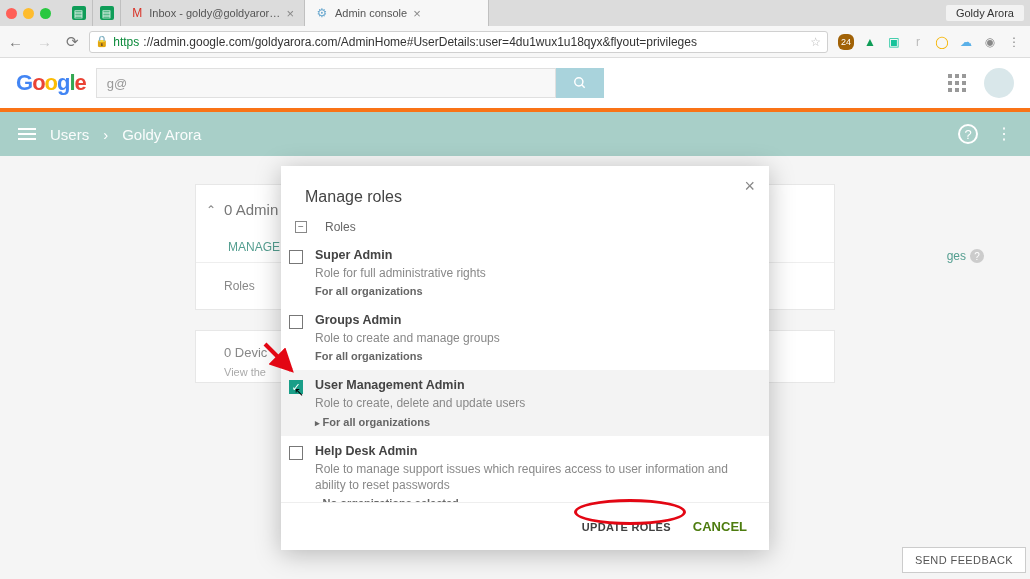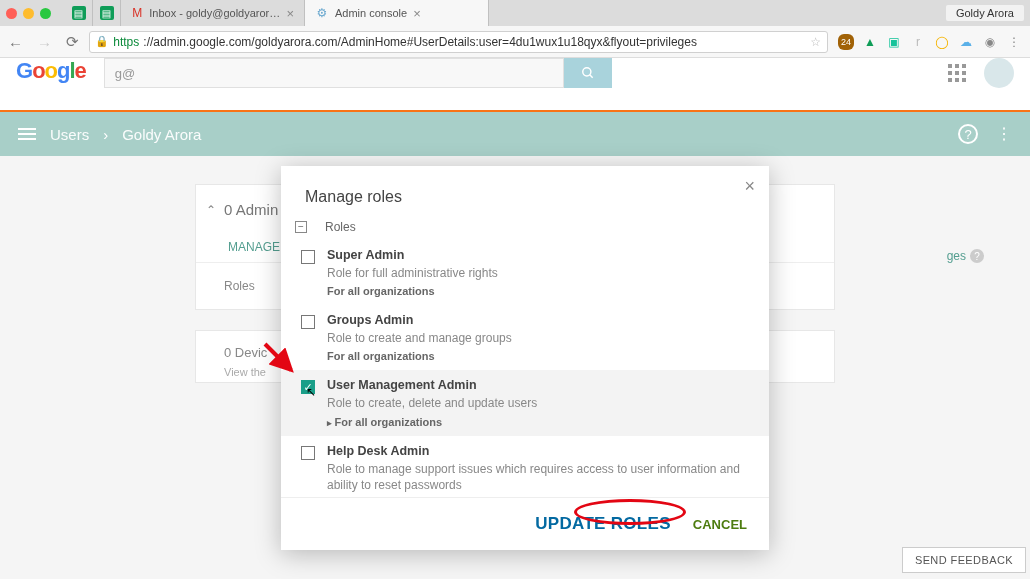--- a/index.html
+++ b/index.html
@@ -21,21 +21,21 @@
   .addr-bar { background:#f7f7f7; height:32px; display:flex; align-items:center; padding:0 8px; gap:10px; border-bottom:1px solid #ddd; }
   .nav-icons { display:flex; gap:14px; color:#777; }
   .nav-icons span { font-size:15px; }
   .url-box { flex:1; display:flex; align-items:center; height:22px; border:1px solid #d0d0d0; border-radius:3px; background:#fff; padding:0 6px; font-size:12px; color:#333; gap:4px; overflow:hidden;}
   .url-box .lock { color:#0a8a3a; font-size:11px; }
   .url-box .proto { color:#0a8a3a; }
   .ext-icons { display:flex; gap:8px; align-items:center; }
   .ext-icons span { width:16px; height:16px; display:inline-flex; align-items:center; justify-content:center; font-size:12px; }
 
   
-  .app-hdr { background:#fff; height:54px; display:flex; align-items:flex-start; padding:0 16px; gap:18px; border-bottom:2px solid #f97316;}
+  .app-hdr { background:#fff; height:54px; display:flex; align-items:center; padding:0 16px; gap:10px; border-bottom:4px solid #f97316;}
   .glogo { font-size:22px; font-weight:bold; letter-spacing:-1px; }
   .glogo .g1{color:#4285F4}.glogo .g2{color:#EA4335}.glogo .g3{color:#FBBC05}.glogo .g4{color:#4285F4}.glogo .g5{color:#34A853}.glogo .g6{color:#EA4335}
   .search-wrap { display:flex; align-items:center; }
   .search-input { width:460px; height:30px; border:1px solid #e0e0e0; background:#f8f8f8; padding:0 10px; font-size:13px; color:#999; }
   .search-btn { width:48px; height:30px; background:#a9d3dc; border:none; color:#fff; display:flex; align-items:center; justify-content:center; }
   .hdr-right { margin-left:auto; display:flex; align-items:center; gap:18px; }
   .apps-grid { width:18px; height:18px; display:grid; grid-template-columns:repeat(3,4px); grid-template-rows:repeat(3,4px); gap:3px; }
   .apps-grid span { background:#999; }
   .avatar { width:30px; height:30px; border-radius:50%; background:#d9e7ea; }
 
@@ -64,31 +64,31 @@
   .card2 .small { font-size:11px; color:#aaa; margin-top:6px;}
 
   
   .feedback { position:absolute; right:4px; bottom:6px; background:#fff; border:1px solid #ccc; padding:6px 12px; font-size:11px; color:#555; letter-spacing:0.4px;}
   .modal { position:absolute; left:281px; top:166px; width:488px; height:384px; background:#fff; box-shadow:0 4px 24px rgba(0,0,0,0.25); z-index:50; display:flex; flex-direction:column;}
   .modal-hd { padding:22px 24px 8px 24px; font-size:16px; color:#444; position:relative;}
   .modal-close { position:absolute; right:14px; top:10px; font-size:18px; color:#888; cursor:pointer;}
   .roles-hd { display:flex; align-items:center; gap:18px; padding:6px 24px 6px 14px; font-size:12px; color:#666;}
   .roles-hd .collapse-box { width:12px;height:12px;border:1px solid #888;display:inline-flex;align-items:center;justify-content:center;font-size:10px;line-height:1;}
   .roles-list { flex:1; overflow:hidden; border-bottom:1px solid #eee;}
-  .role { display:flex; padding:8px 18px 8px 20px; gap:12px; }
+  .role { display:flex; padding:8px 18px 8px 8px; gap:12px; }
   .role.selected { background:#f3f3f3; }
   .role .cb { width:14px; height:14px; border:1.5px solid #777; margin-top:2px; flex-shrink:0; display:flex; align-items:center; justify-content:center;}
   .role.selected .cb { background:#1a9e88; border-color:#1a9e88; color:#fff; font-size:11px; position:relative;}
   .role .rtext { font-size:12px; color:#444;}
   .role .rtitle { font-weight:bold; font-size:12.5px; margin-bottom:3px;}
   .role .rdesc { color:#888; font-size:12px; margin-bottom:4px; line-height:1.35;}
   .role .rorg { font-size:11px; color:#666; font-weight:bold;}
   .role .rorg .tri { font-size:9px; margin-right:3px;}
   .modal-ft { display:flex; justify-content:flex-end; align-items:center; gap:22px; padding:16px 22px;}
-  .btn-update { color:#0369a1; font-weight:bold; font-size:17px; letter-spacing:0.3px; background:none; border:none; }
+  .btn-update { color:#404040; font-weight:bold; font-size:11px; letter-spacing:0.3px; background:none; border:none; }
   .btn-cancel { color:#4d7c0f; font-weight:bold; font-size:13px; background:none; border:none; }
 
   
   .oval { position:absolute; border:3px solid #e30613; border-radius:50%; pointer-events:none; z-index:60;}
   .arrow { position:absolute; z-index:60; pointer-events:none; }
 
   
   .fav-ico { width:14px; height:14px; display:inline-flex; align-items:center; justify-content:center; font-size:10px; }
   .sheets { background:#0f9d58; color:#fff; border-radius:2px;}
   .gmail { color:#d93025; font-size:12px;}

